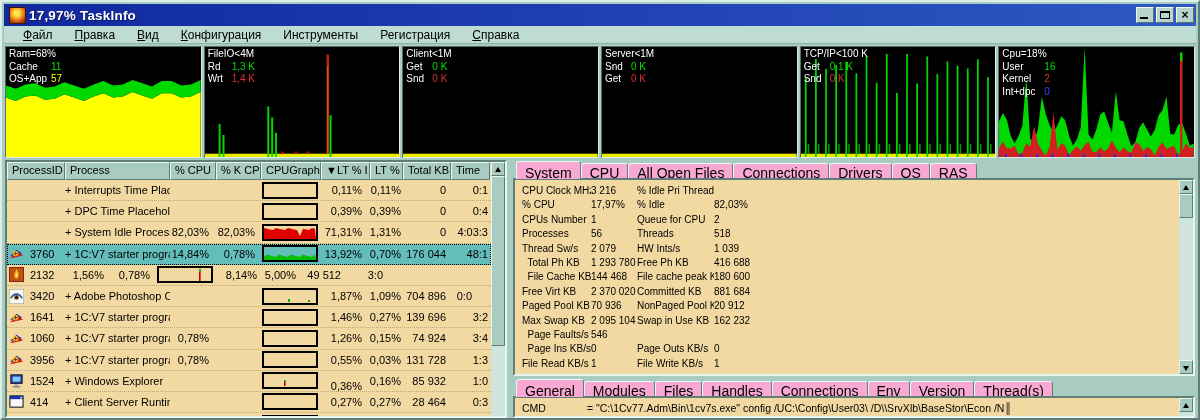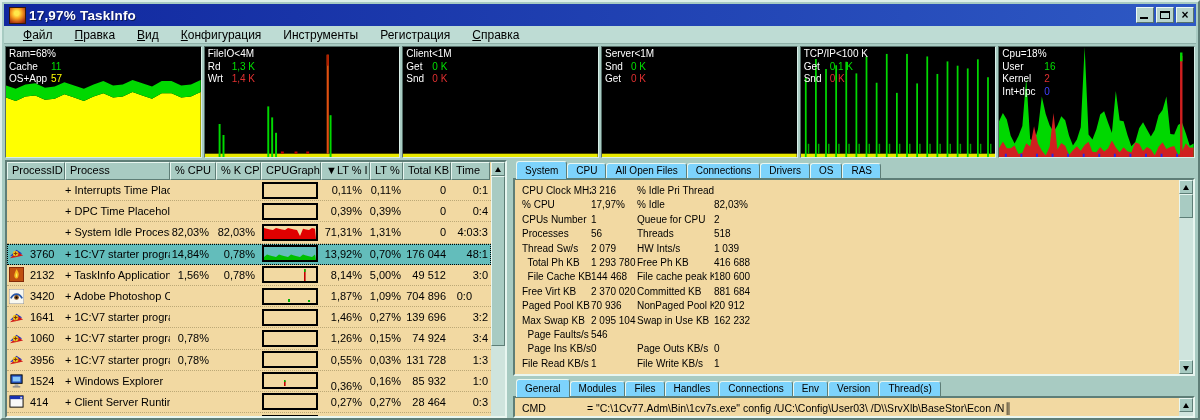--- a/index.html
+++ b/index.html
@@ -74,21 +74,21 @@
     border-left:3px solid transparent; border-right:3px solid transparent; border-bottom:5px solid #000; }
   .sb-btn .tri-dn { position:absolute; left:3px; top:5px; width:0; height:0;
     border-left:3px solid transparent; border-right:3px solid transparent; border-top:5px solid #000; }
   .sb-thumb { position:absolute; left:0; width:14px; background:#A8CBC2;
     border:1px solid; border-color:#E8F6F0 #5E7E77 #5E7E77 #E8F6F0; }
 
   
   .sys-panel { position:absolute; left:509px; right:1px; top:1px; height:216px; }
   .proc-panel { position:absolute; left:509px; right:1px; top:219px; bottom:0; }
   .tabs { position:relative; height:18px; padding-left:3px; display:flex; align-items:flex-end; z-index:2; }
-  .tab { flex:0 0 auto; background:#7dd3fc; font-size:10px; color:#000; padding:1px 8px 0 8px;
+  .tab { flex:0 0 auto; background:#f9a8d4; font-size:14px; color:#000; padding:1px 8px 0 8px;
     height:15px; border:1px solid; border-color:#E8F6F0 #5E7E77 #5E7E77 #E8F6F0; border-bottom:none;
     border-top-left-radius:3px; border-top-right-radius:3px; white-space:nowrap; overflow:hidden; }
   .tab.active { height:18px; font-weight:normal; padding-top:3px; margin-bottom:-1px; }
   .panel-box { position:absolute; left:0; right:0; top:18px; bottom:0;
     border:2px solid; border-color:#5E7E77 #E8F6F0 #E8F6F0 #5E7E77; background:#F2D9A2; overflow:hidden; }
 
   .sys-grid { position:absolute; left:7px; top:5px; right:18px; bottom:0;
     display:grid; grid-template-columns:69px 46px 77px auto; grid-auto-rows:14.4px;
     font-size:10px; color:#000; white-space:pre; overflow:hidden; }
   .sys-grid span { overflow:hidden; white-space:pre; }
@@ -351,21 +351,20 @@
           <div class="pt-row">
             <div class="pt-cell" style="width: 58px;">
               <div class="proc-ico"><svg viewBox="0 0 16 16">
                   <rect width="16" height="16" fill="#802808"></rect>
                   <rect x="1" y="1" width="14" height="14" fill="#C05010"></rect>
                   <path d="M8 2 C10 5 11 7 10 10 C9 13 7 13 6 11 C5 9 6 6 8 2Z" fill="#F8B820"></path>
                   <path d="M8 6 C9 8 9 10 8 11 C7 10 7 8 8 6Z" fill="#F8F060"></path>
                 </svg></div>
               <span>2132</span>
             </div>
-            <div class="pt-cell" style="width: 105px;">+ TaskInfo Application</div>
             <div class="pt-cell num" style="width: 46px; padding-right: 7px;">1,56%</div>
             <div class="pt-cell num" style="width: 45px; padding-right: 6px;">0,78%</div>
             <div class="pt-cell" style="width: 60px;">
               <div class="gbox">
                 <svg viewBox="0 0 52 13" preserveAspectRatio="none">
                   <rect x="40" y="1" width="1.6" height="12" fill="#C00000"></rect>
                   <rect x="40" y="1" width="1.6" height="3" fill="#00C000"></rect>
                 </svg>
               </div>
             </div>

